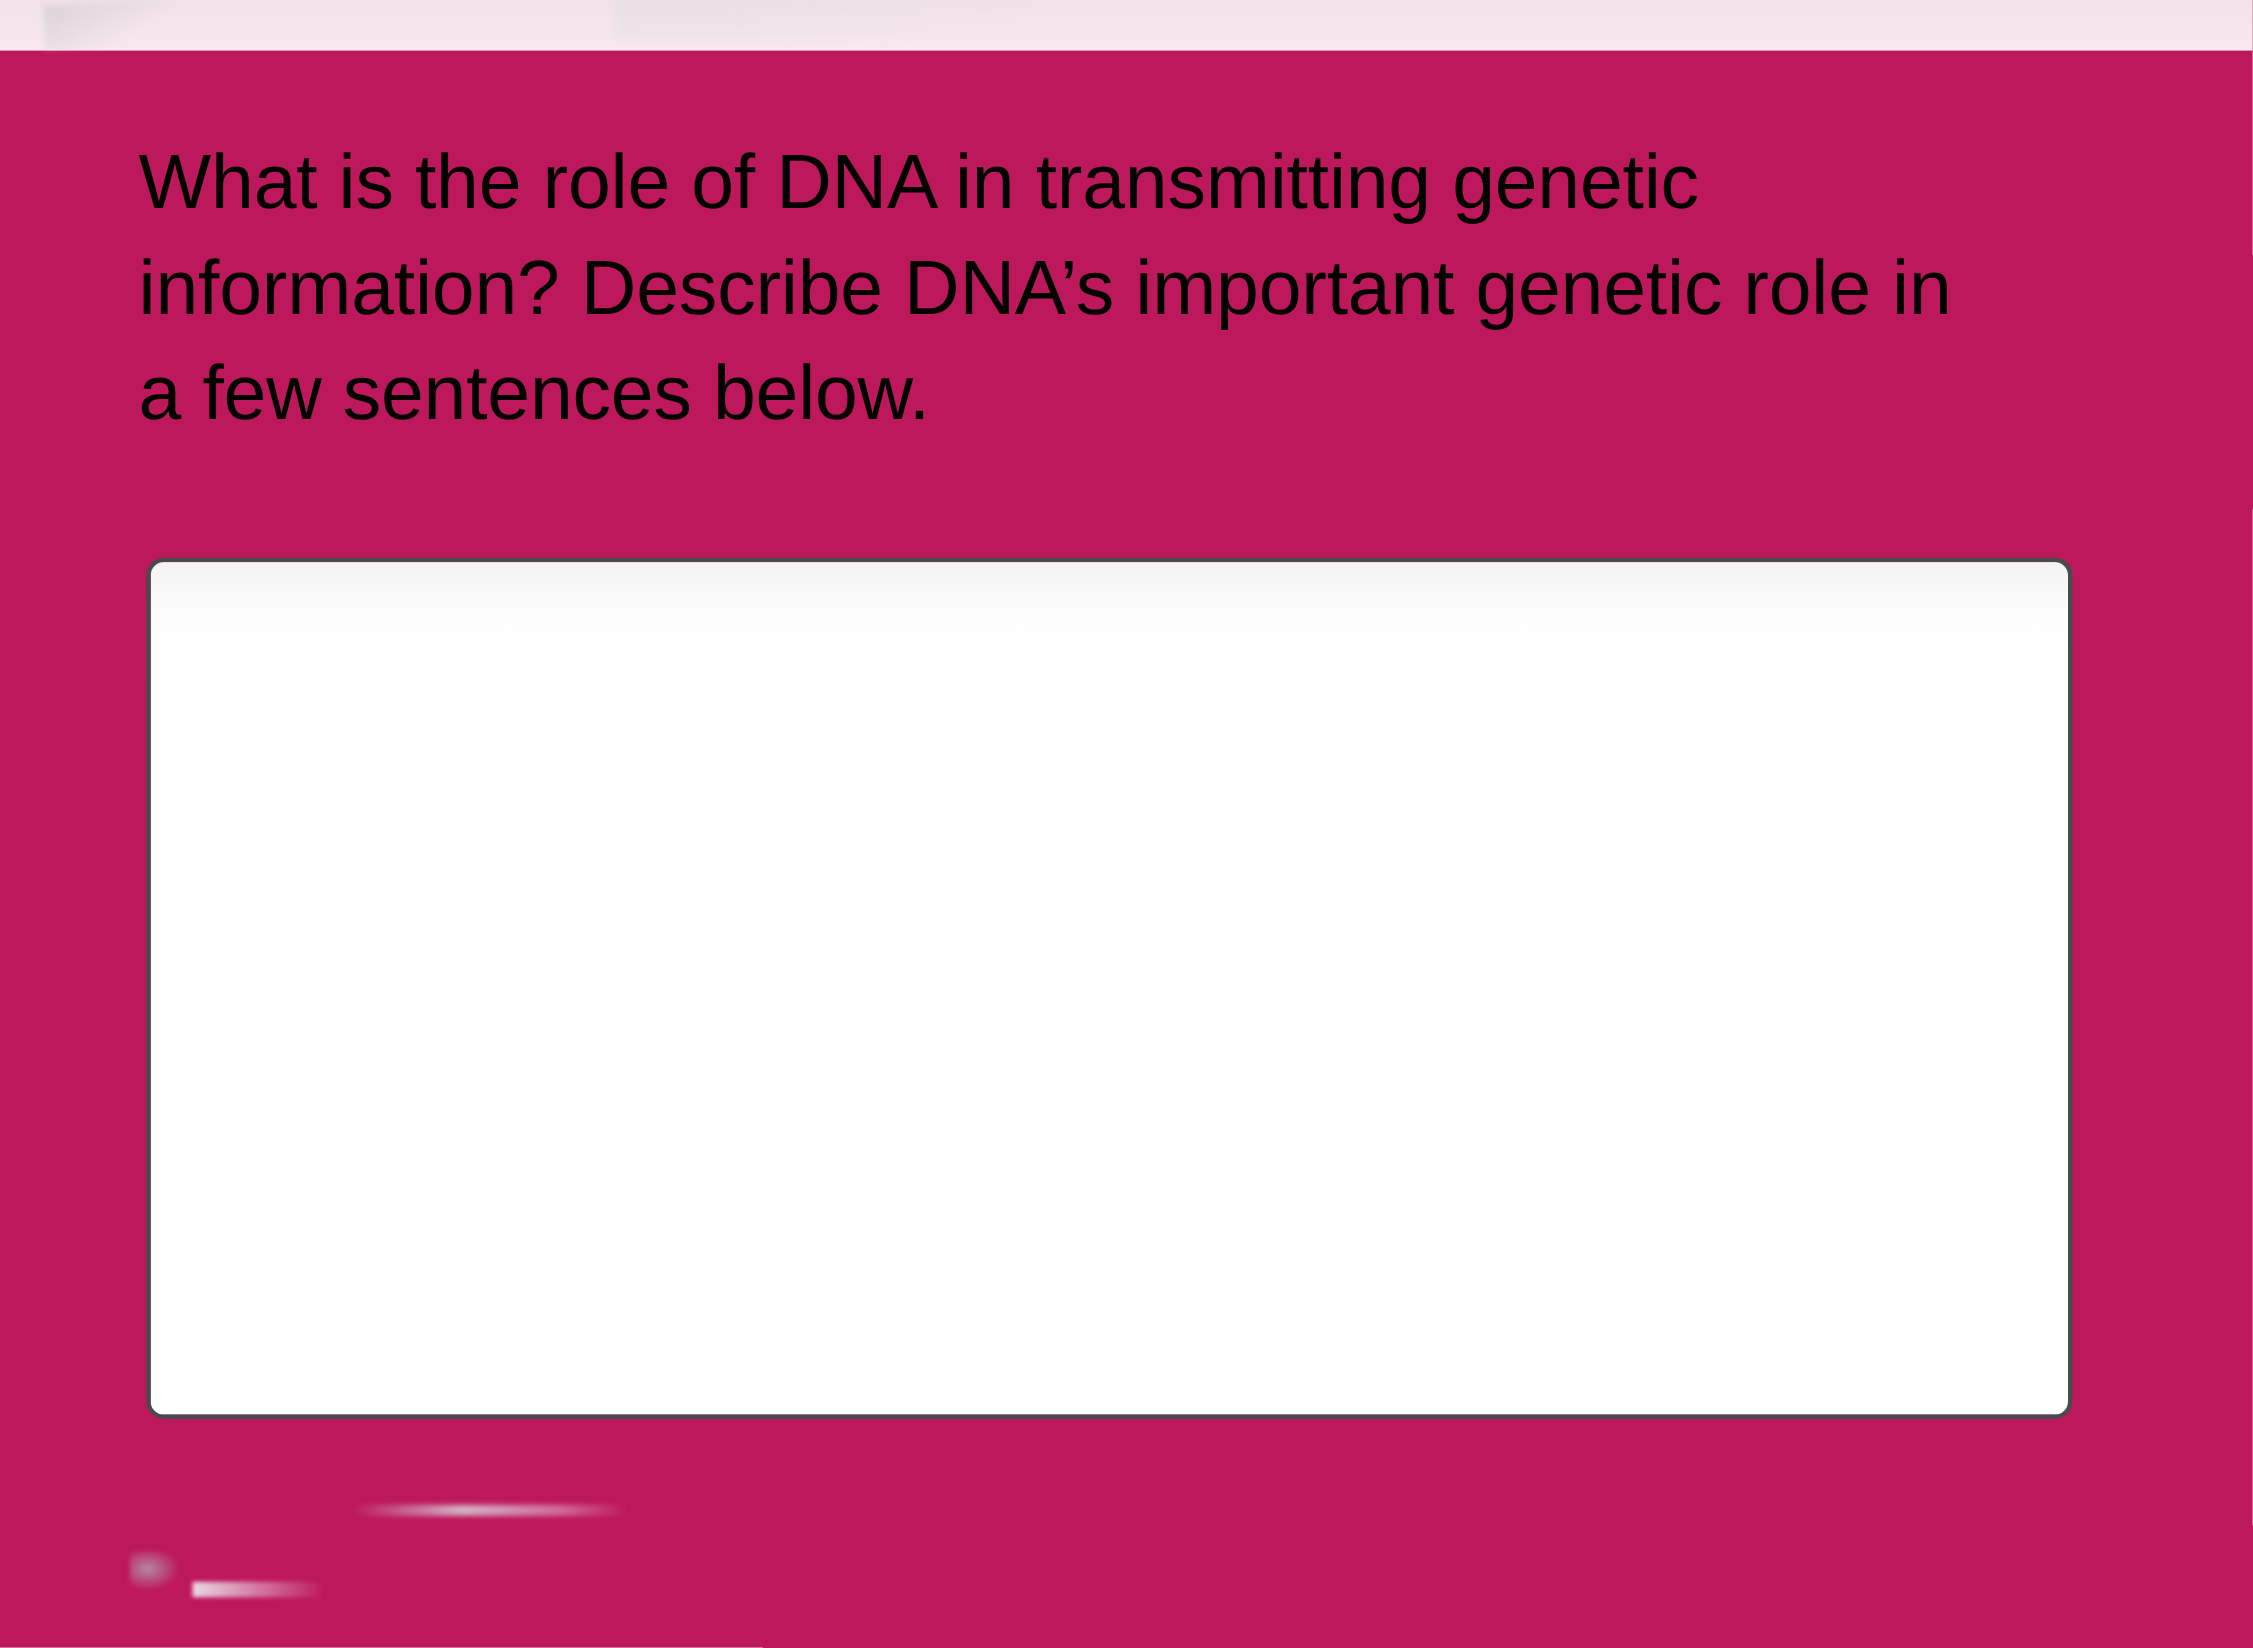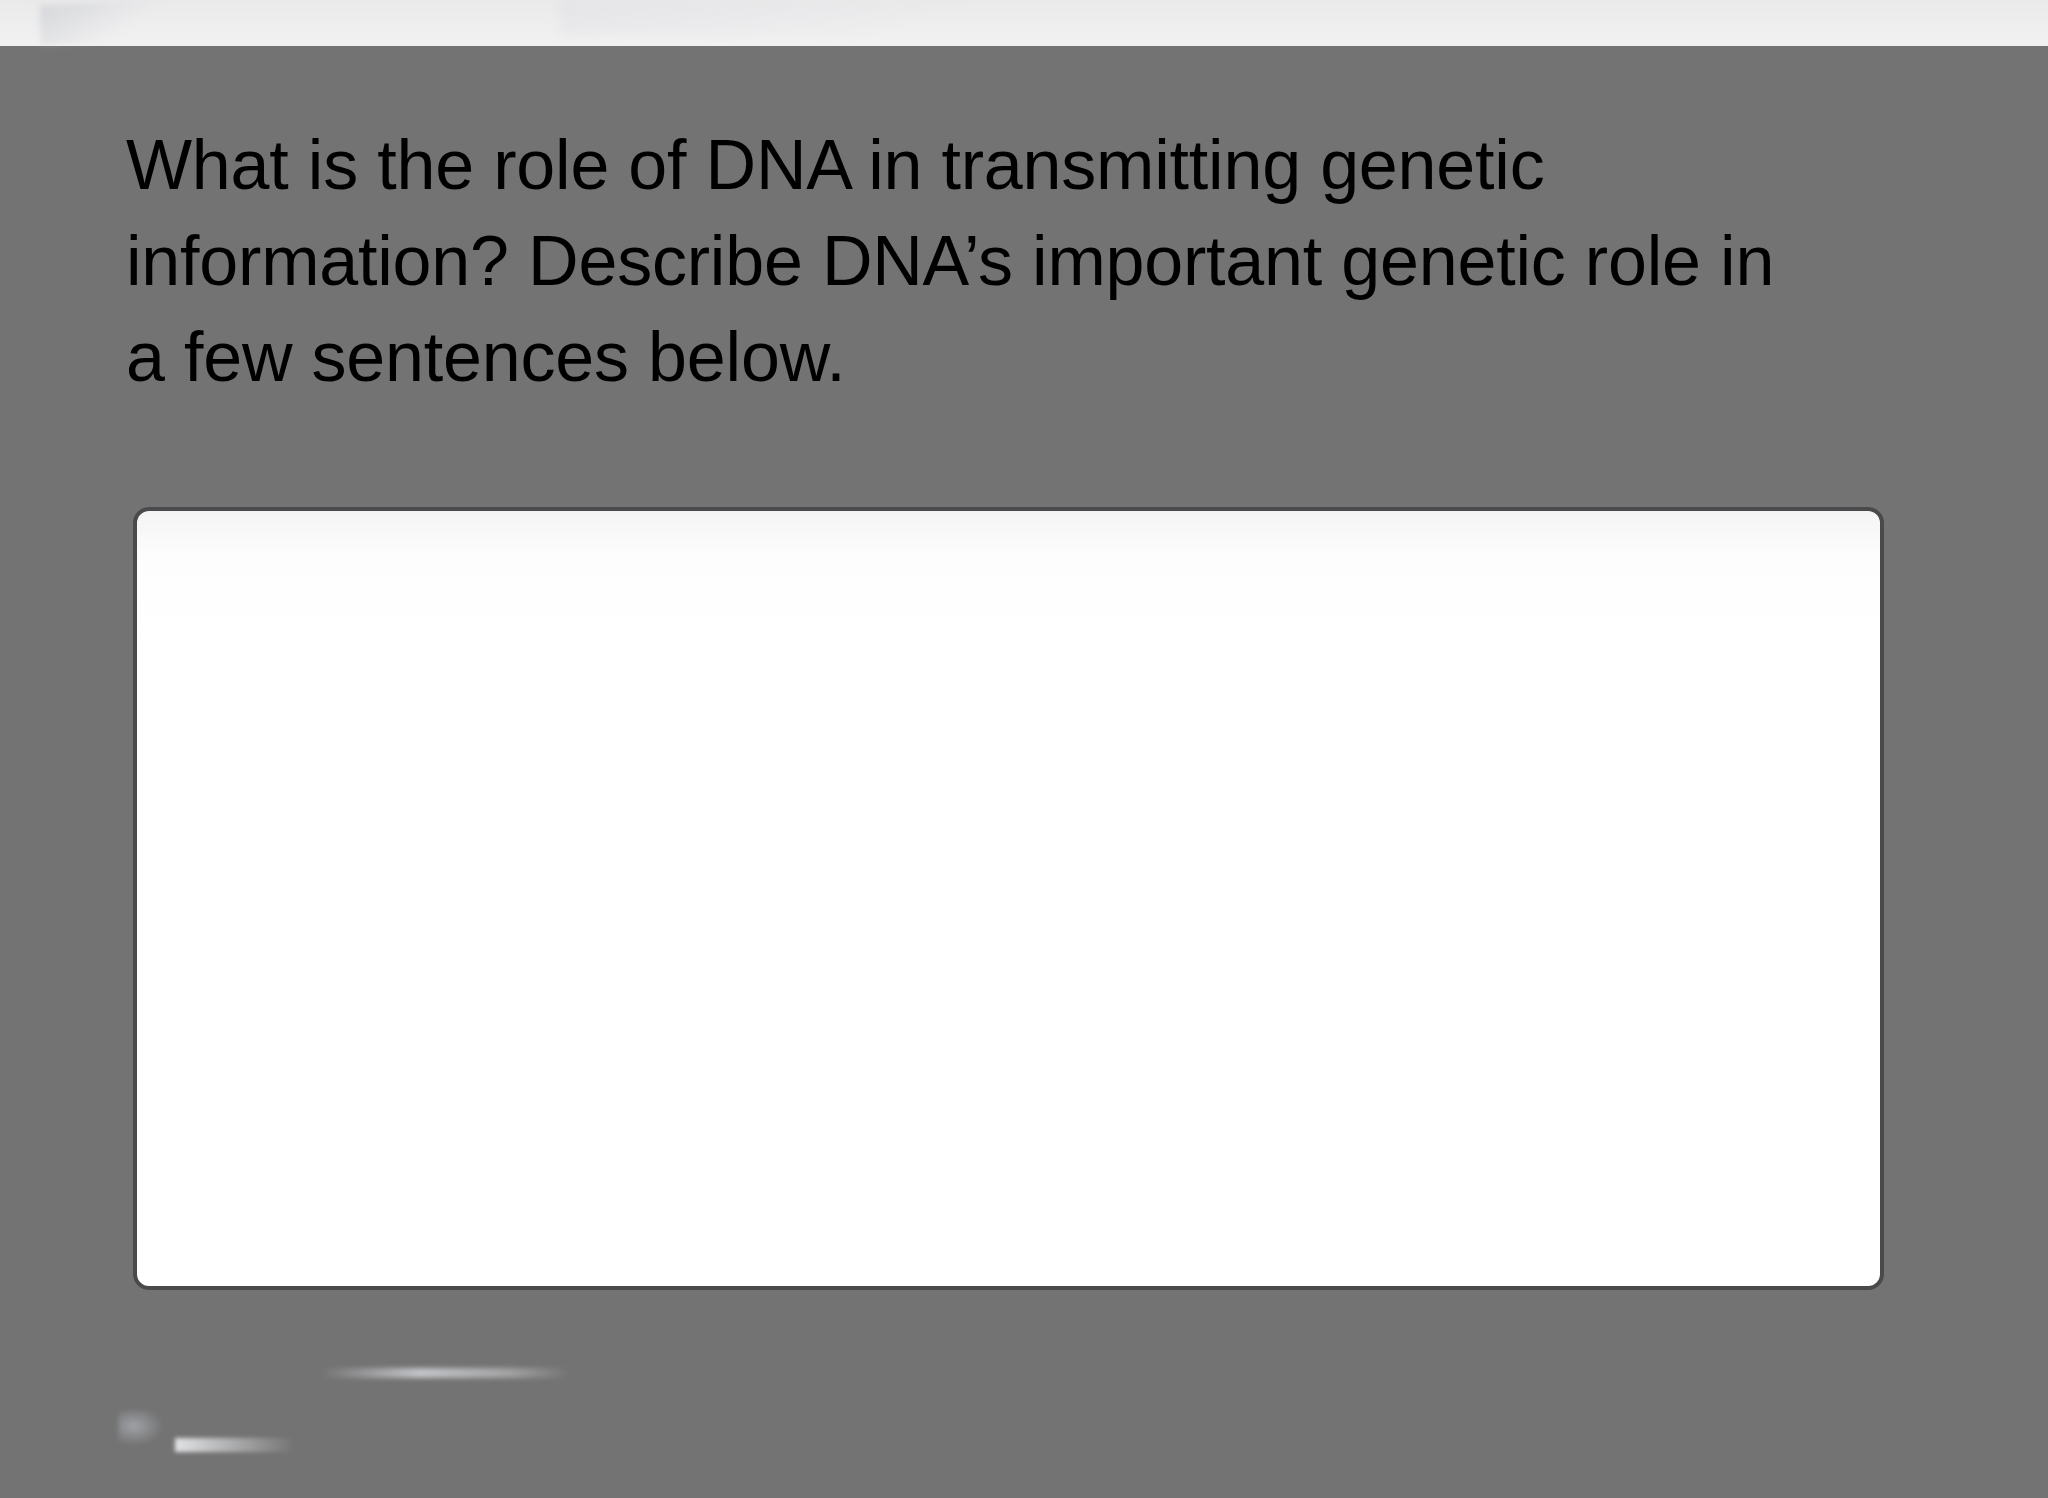--- a/index.html
+++ b/index.html
@@ -6,21 +6,21 @@
   html, body {
     margin: 0;
     padding: 0;
     background: #ffffff;
   }
 
   #page {
     position: relative;
     width: 2048px;
     height: 1498px;
-    background: #737373;
+    background: #be185d;
     overflow: hidden;
     font-family: "Liberation Sans", sans-serif;
     -webkit-font-smoothing: antialiased;
   }
 
   
   .scan-artifact {
     position: absolute;
     pointer-events: none;
     background: #fbfbfc;

